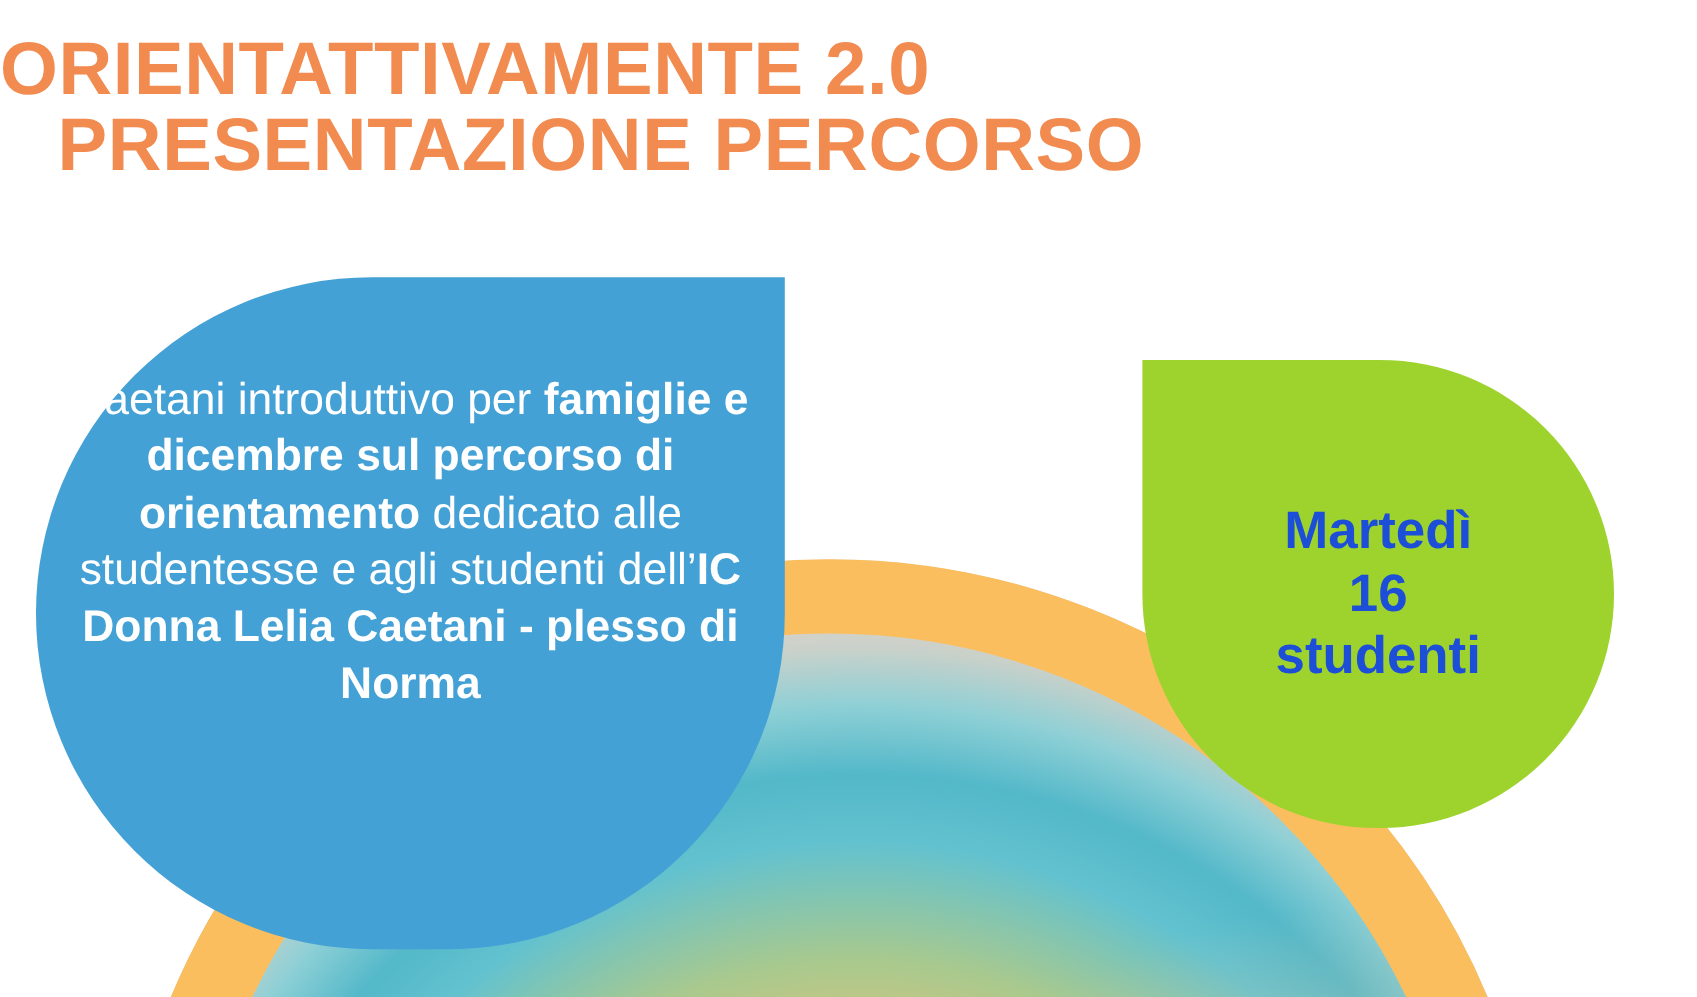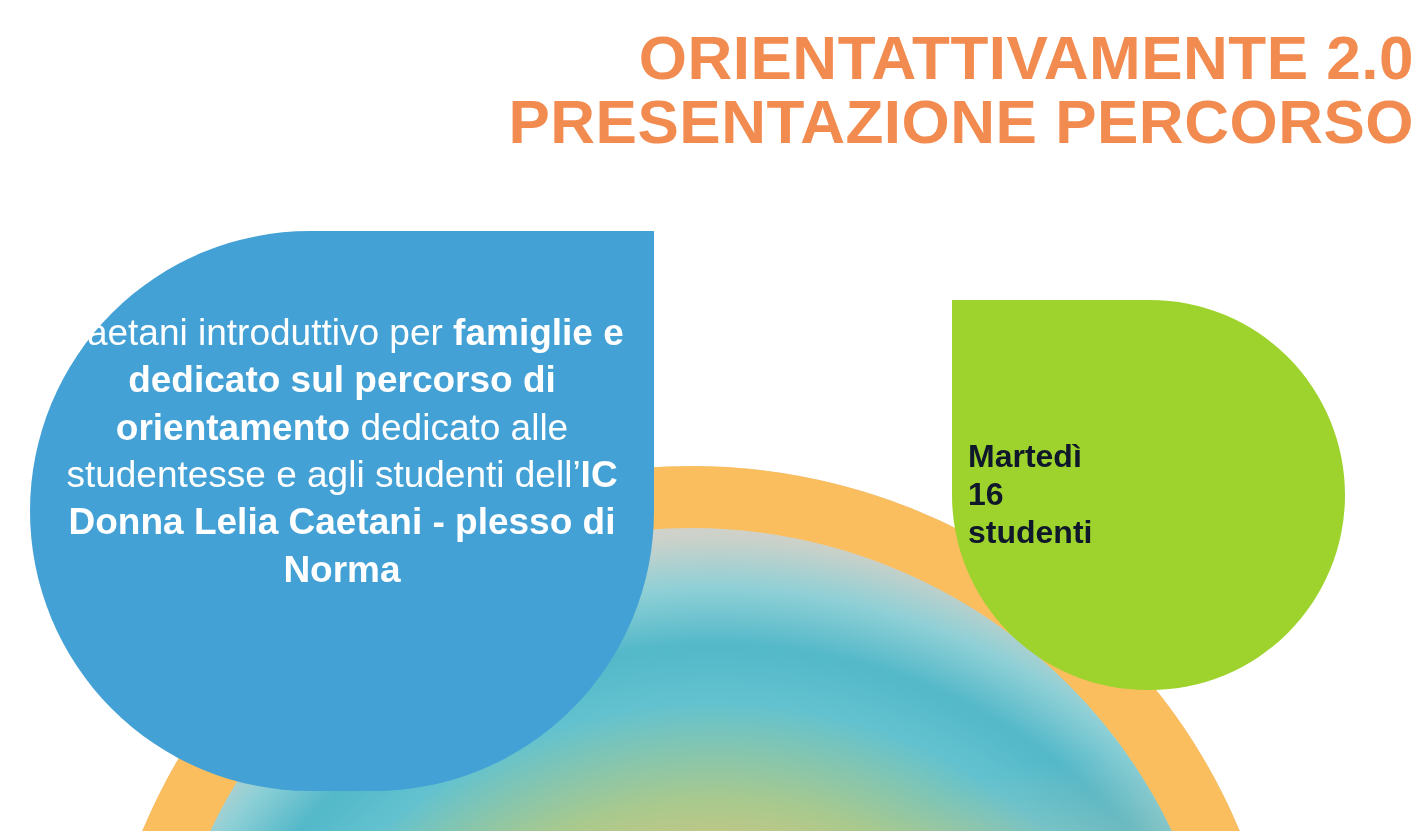--- a/index.html
+++ b/index.html
@@ -20,21 +20,21 @@
     background:#ffffff;
     overflow:hidden;
   }
 
   
   .title-block {
     position:absolute;
     left:0;
     top:26px;
     width:1414px;
-    text-align:right;
+    text-align:left;
     z-index:60;
     pointer-events:none;
   }
   .title-line {
     display:block;
     font-family:"Liberation Sans", sans-serif;
     font-weight:bold;
     font-size:62px;
     line-height:1.04;
     letter-spacing:0.5px;
@@ -129,43 +129,44 @@
     background:#9ED32E;
     border-radius:0 200px 200px 200px;
     z-index:50;
     display:flex;
     align-items:center;
     justify-content:center;
     padding:10px 16px;
   }
   .green-text {
     width:100%;
-    color:#0f172a;
+    text-align:center;
+    color:#1d4ed8;
     font-family:"Liberation Sans", sans-serif;
     font-weight:bold;
-    font-size:32px;
+    font-size:44px;
     line-height:1.18;
   }
   .green-text span { display:block; }
 </style>
 </head>
 <body>
 
 <div id="poster">
 
   <div class="photo-clip">
     <div class="photo-inner"></div>
     <div class="globe-stand"></div>
   </div>
 
   <div class="orange-ring"></div>
 
   <div class="blue-shape">
     <div class="blue-text">
-      <span>Caetani introduttivo</span><span> per </span><b>famiglie e dedicato sul percorso di orientamento</b><span> dedicato alle studentesse e agli studenti dell’</span><b>IC Donna Lelia Caetani - plesso di Norma</b>
+      <span>Caetani introduttivo</span><span> per </span><b>famiglie e dicembre sul percorso di orientamento</b><span> dedicato alle studentesse e agli studenti dell’</span><b>IC Donna Lelia Caetani - plesso di Norma</b>
     </div>
   </div>
 
   <div class="green-shape">
     <div class="green-text">
       <span>Martedì</span>
       <span>16</span>
       <span>studenti</span>
     </div>
   </div>

